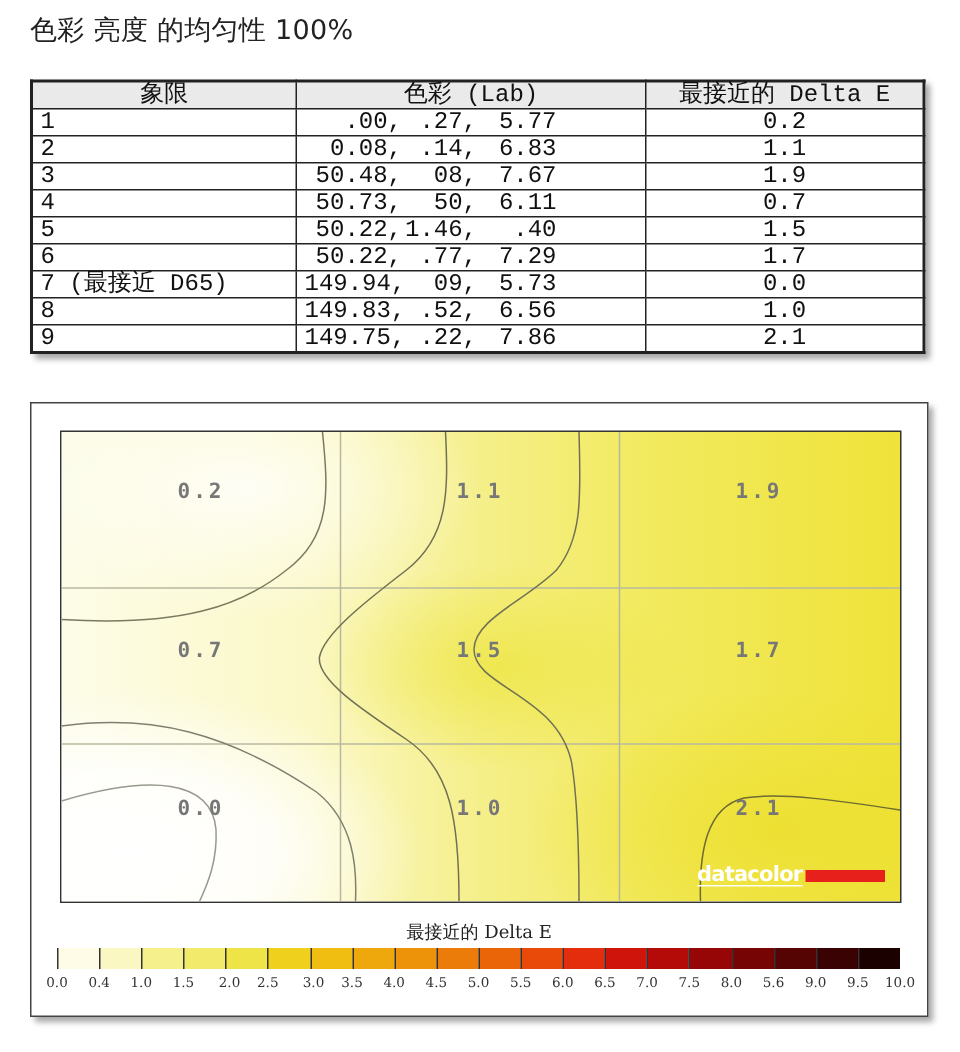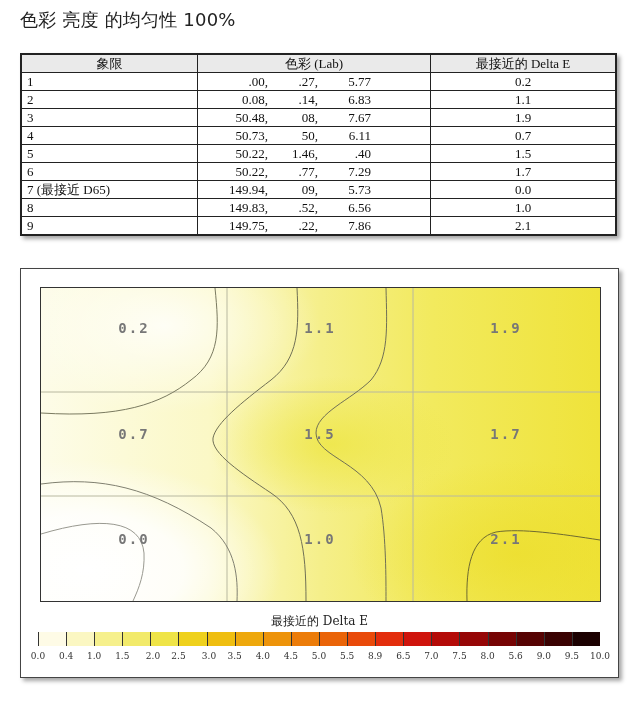--- a/index.html
+++ b/index.html
@@ -1,19 +1,19 @@
 <!DOCTYPE html>
 <html><head>
   <meta charset="utf-8">
   <style>
     html, body { margin: 0; padding: 0; background: #ffffff; }
     body { width: 640px; height: 701px; position: relative; overflow: hidden; font-family: "DejaVu Sans", sans-serif; }
     .title { position: absolute; left: 20px; top: 8px; font-size: 18px; color: #222; letter-spacing: 0.2px; }
     .tbl-wrap { position: absolute; left: 20px; top: 53px; width: 597px; box-shadow: 3px 3px 4px rgba(0,0,0,0.35); }
-    table { border-collapse: collapse; width: 597px; font-family: Liberation Serif, serif; font-size: 13px; color: #111; }
+    table { border-collapse: collapse; width: 597px; font-family: Liberation Mono, monospace; font-size: 16px; color: #111; }
     th, td { border: 1px solid #222; height: 17px; padding: 0 5px; line-height: 17px; }
     th { background: #eaeaea; font-weight: normal; text-align: center; }
     td.c0 { width: 165px; text-align: left; }
     td.c1 { width: 222px; }
     td.c2 { text-align: center; }
     .lab { display: flex; }
     .lab span { display: inline-block; text-align: right; }
     .lab .a { width: 65px; }
     .lab .b { width: 50px; }
     .lab .c { width: 53px; }
@@ -200,20 +200,24 @@
     </svg>
     <div class="cell-label" style="left:93px; top:40px;">0.2</div>
     <div class="cell-label" style="left:279px; top:40px;">1.1</div>
     <div class="cell-label" style="left:465px; top:40px;">1.9</div>
     <div class="cell-label" style="left:93px; top:146px;">0.7</div>
     <div class="cell-label" style="left:279px; top:146px;">1.5</div>
     <div class="cell-label" style="left:465px; top:146px;">1.7</div>
     <div class="cell-label" style="left:93px; top:251px;">0.0</div>
     <div class="cell-label" style="left:279px; top:251px;">1.0</div>
     <div class="cell-label" style="left:465px; top:251px;">2.1</div>
+    <div class="logo">
+      <span class="logo-text">datacolor</span>
+      <span class="logo-bar"></span>
+    </div>
   </div>
 
   <div class="legend-title">最接近的 Delta E</div>
   <div class="legend-bar" id="legend-bar">
       <div class="seg first" style="background: rgb(254, 251, 230);"></div>
       <div class="seg" style="background: rgb(251, 247, 194);"></div>
       <div class="seg" style="background: rgb(246, 240, 140);"></div>
       <div class="seg" style="background: rgb(242, 234, 106);"></div>
       <div class="seg" style="background: rgb(239, 228, 71);"></div>
       <div class="seg" style="background: rgb(239, 209, 29);"></div>
@@ -238,21 +242,21 @@
       <span style="left: 64.2px;">1.0</span>
       <span style="left: 92.3px;">1.5</span>
       <span style="left: 123px;">2.0</span>
       <span style="left: 148.5px;">2.5</span>
       <span style="left: 179px;">3.0</span>
       <span style="left: 204.7px;">3.5</span>
       <span style="left: 232.8px;">4.0</span>
       <span style="left: 260.9px;">4.5</span>
       <span style="left: 289px;">5.0</span>
       <span style="left: 317.1px;">5.5</span>
-      <span style="left: 345.2px;">8.9</span>
+      <span style="left: 345.2px;">6.0</span>
       <span style="left: 373.3px;">6.5</span>
       <span style="left: 401.4px;">7.0</span>
       <span style="left: 429.5px;">7.5</span>
       <span style="left: 457.6px;">8.0</span>
       <span style="left: 485.7px;">5.6</span>
       <span style="left: 513.8px;">9.0</span>
       <span style="left: 541.9px;">9.5</span>
       <span style="left: 570px;">10.0</span>
     </div>
 </div>

